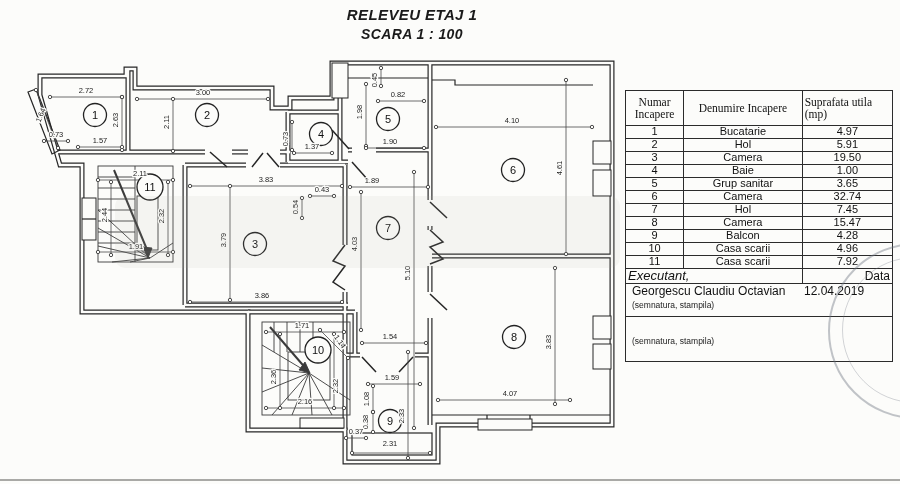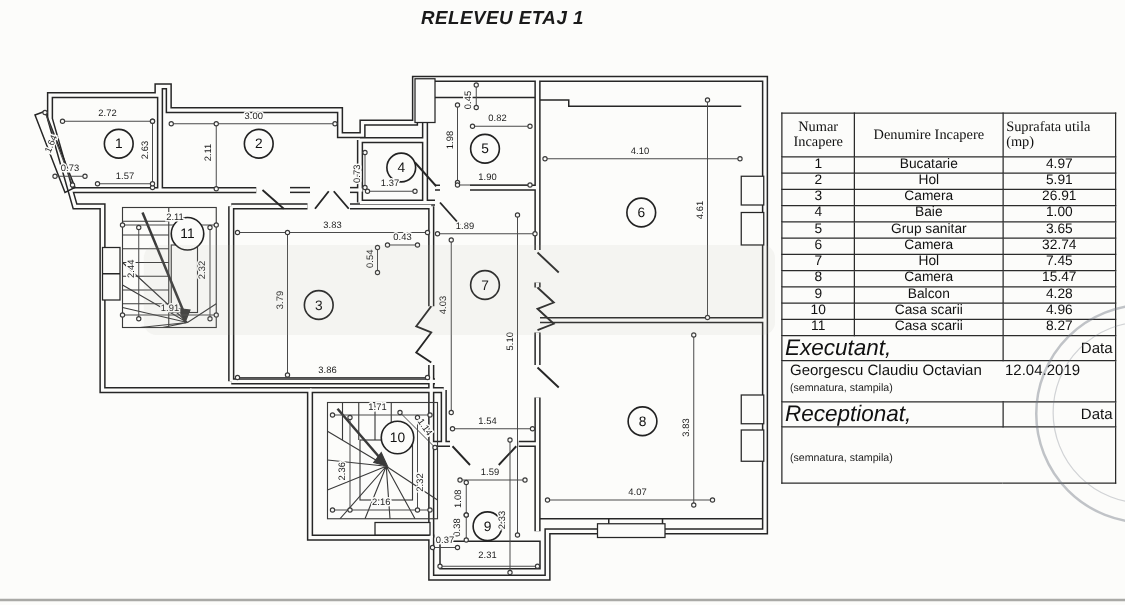--- a/index.html
+++ b/index.html
@@ -1,19 +1,19 @@
 <!DOCTYPE html>
 <html><head>
 <meta charset="utf-8">
 <style>
   html,body{margin:0;padding:0;background:#e8e8e6;}
   .screen{position:relative;width:900px;height:484px;background:#fcfcfa;overflow:hidden;
           font-family:"Liberation Sans",sans-serif;color:#1a1a1a;}
   
-  .title-block{position:absolute;left:232px;top:6px;width:340px;text-align:center;}
+  .title-block{position:absolute;left:242px;top:6px;width:340px;text-align:center;}
   .title-line1{font-size:15px;font-weight:bold;font-style:italic;letter-spacing:.4px;}
   .title-line2{font-size:14px;font-weight:bold;font-style:italic;margin-top:3px;letter-spacing:.4px;}
   
   #plan{position:absolute;left:0;top:0;}
   #g-dbl path{stroke:#262626;stroke-width:5;fill:none;stroke-linecap:butt;}
   #g-dbl-inner path{stroke:#fcfcfa;stroke-width:2.6;fill:none;stroke-linecap:butt;}
   .wall-thin{stroke:#262626;stroke-width:1.2;fill:none;}
   .stair{stroke:#3a3a3a;stroke-width:.9;fill:none;}
   .flight{stroke:#3a3a3a;stroke-width:2;fill:none;}
   .leaf{stroke:#262626;stroke-width:1.5;fill:none;}
@@ -28,21 +28,21 @@
   
   .rtable{position:absolute;left:625px;top:90px;width:268px;border-collapse:collapse;
           font-size:11px;color:#111;}
   .rtable td,.rtable th{border:1px solid #2b2b2b;padding:0 2px;line-height:1.05;}
   .rtable th{font-family:"Liberation Serif",serif;font-weight:normal;font-size:11.5px;height:34px;}
   .c-nr{width:54px;text-align:center;}
   .c-name{width:118px;text-align:center;}
   .c-val{width:88px;text-align:left;}
   .rrow td{height:12px;text-align:center;}
   .sumrow td{height:12px;text-align:center;}
-  .exec-label{font-style:italic;font-size:18px;text-align:left;padding-left:4px;height:13px;margin-left:20px;}
+  .exec-label{font-style:italic;font-size:13px;text-align:left;padding-left:4px;height:13px;margin-left:20px;}
   .data-cell{font-size:12px;text-align:right;padding-left:6px;}
   .name-block{height:32px;vertical-align:top;}
   .name-flex{display:flex;align-items:flex-start;}
   .exec-name{flex:1;font-size:12px;padding:1px 0 0 4px;white-space:nowrap;}
   .exec-date{width:86px;font-size:12px;padding-top:1px;}
   .small-note{font-size:8.5px;color:#222;padding:4px 0 0 4px;}
   .note2-cell{height:44px;vertical-align:top;}
   .note2-cell .small-note{padding-top:20px;}
   
   .stamp-arc{position:absolute;border-radius:50%;pointer-events:none;}
@@ -52,20 +52,21 @@
           background:rgba(175,175,170,.10);border-radius:10px;pointer-events:none;}
   .scan-line{position:absolute;left:0;top:479px;width:900px;height:2px;background:#a9a9a6;}
 </style>
 </head>
 <body>
 
 <div class="screen">
 
   <div class="title-block">
     <div class="title-line1">RELEVEU ETAJ 1</div>
+    <div class="title-line2">SCARA 1 : 100</div>
   </div>
 
   <svg id="plan" width="625" height="484" viewBox="0 0 625 484">
 
     <g id="g-dbl">
       <path d="M40,76 H126 V69 H135 V88 H272 V108 H290 V98 H332 V63 H612 V425 H438 V462 H345 V430 H248 V312 H82 V165 H60 L40,95 Z"></path>
       <path d="M128,69 V152"></path>
       <path d="M57,152 H205"></path>
       <path d="M232,152 H248"></path>
       <path d="M280,152 H290"></path>
@@ -370,21 +371,21 @@
         <td>4.97</td>
       </tr>
       <tr class="rrow">
         <td>2</td>
         <td>Hol</td>
         <td>5.91</td>
       </tr>
       <tr class="rrow">
         <td>3</td>
         <td>Camera</td>
-        <td>26.91</td>
+        <td>19.50</td>
       </tr>
       <tr class="rrow">
         <td>4</td>
         <td>Baie</td>
         <td>1.00</td>
       </tr>
       <tr class="rrow">
         <td>5</td>
         <td>Grup sanitar</td>
         <td>3.65</td>
@@ -410,40 +411,36 @@
         <td>4.28</td>
       </tr>
       <tr class="rrow">
         <td>10</td>
         <td>Casa scarii</td>
         <td>4.96</td>
       </tr>
       <tr class="rrow">
         <td>11</td>
         <td>Casa scarii</td>
-        <td>8.27</td>
+        <td>7.92</td>
       </tr>
       <tr>
         <td colspan="2" class="exec-label">Executant,</td>
         <td class="data-cell">Data</td>
       </tr>
       <tr>
         <td colspan="3" class="name-block">
           <div class="name-flex">
             <div class="exec-name">Georgescu Claudiu Octavian</div>
             <div class="exec-date">12.04.2019</div>
           </div>
           <div class="small-note">(semnatura, stampila)</div>
         </td>
       </tr>
       <tr>
-        <td colspan="2" class="exec-label">Receptionat,</td>
-        <td class="data-cell">Data</td>
-      </tr>
-      <tr>
         <td colspan="3" class="note2-cell">
           <div class="small-note">(semnatura, stampila)</div>
         </td>
       </tr>
     </tbody>
   </table>
 
   <div class="stamp-arc stamp-a1"></div>
   <div class="stamp-arc stamp-a2"></div>
 

